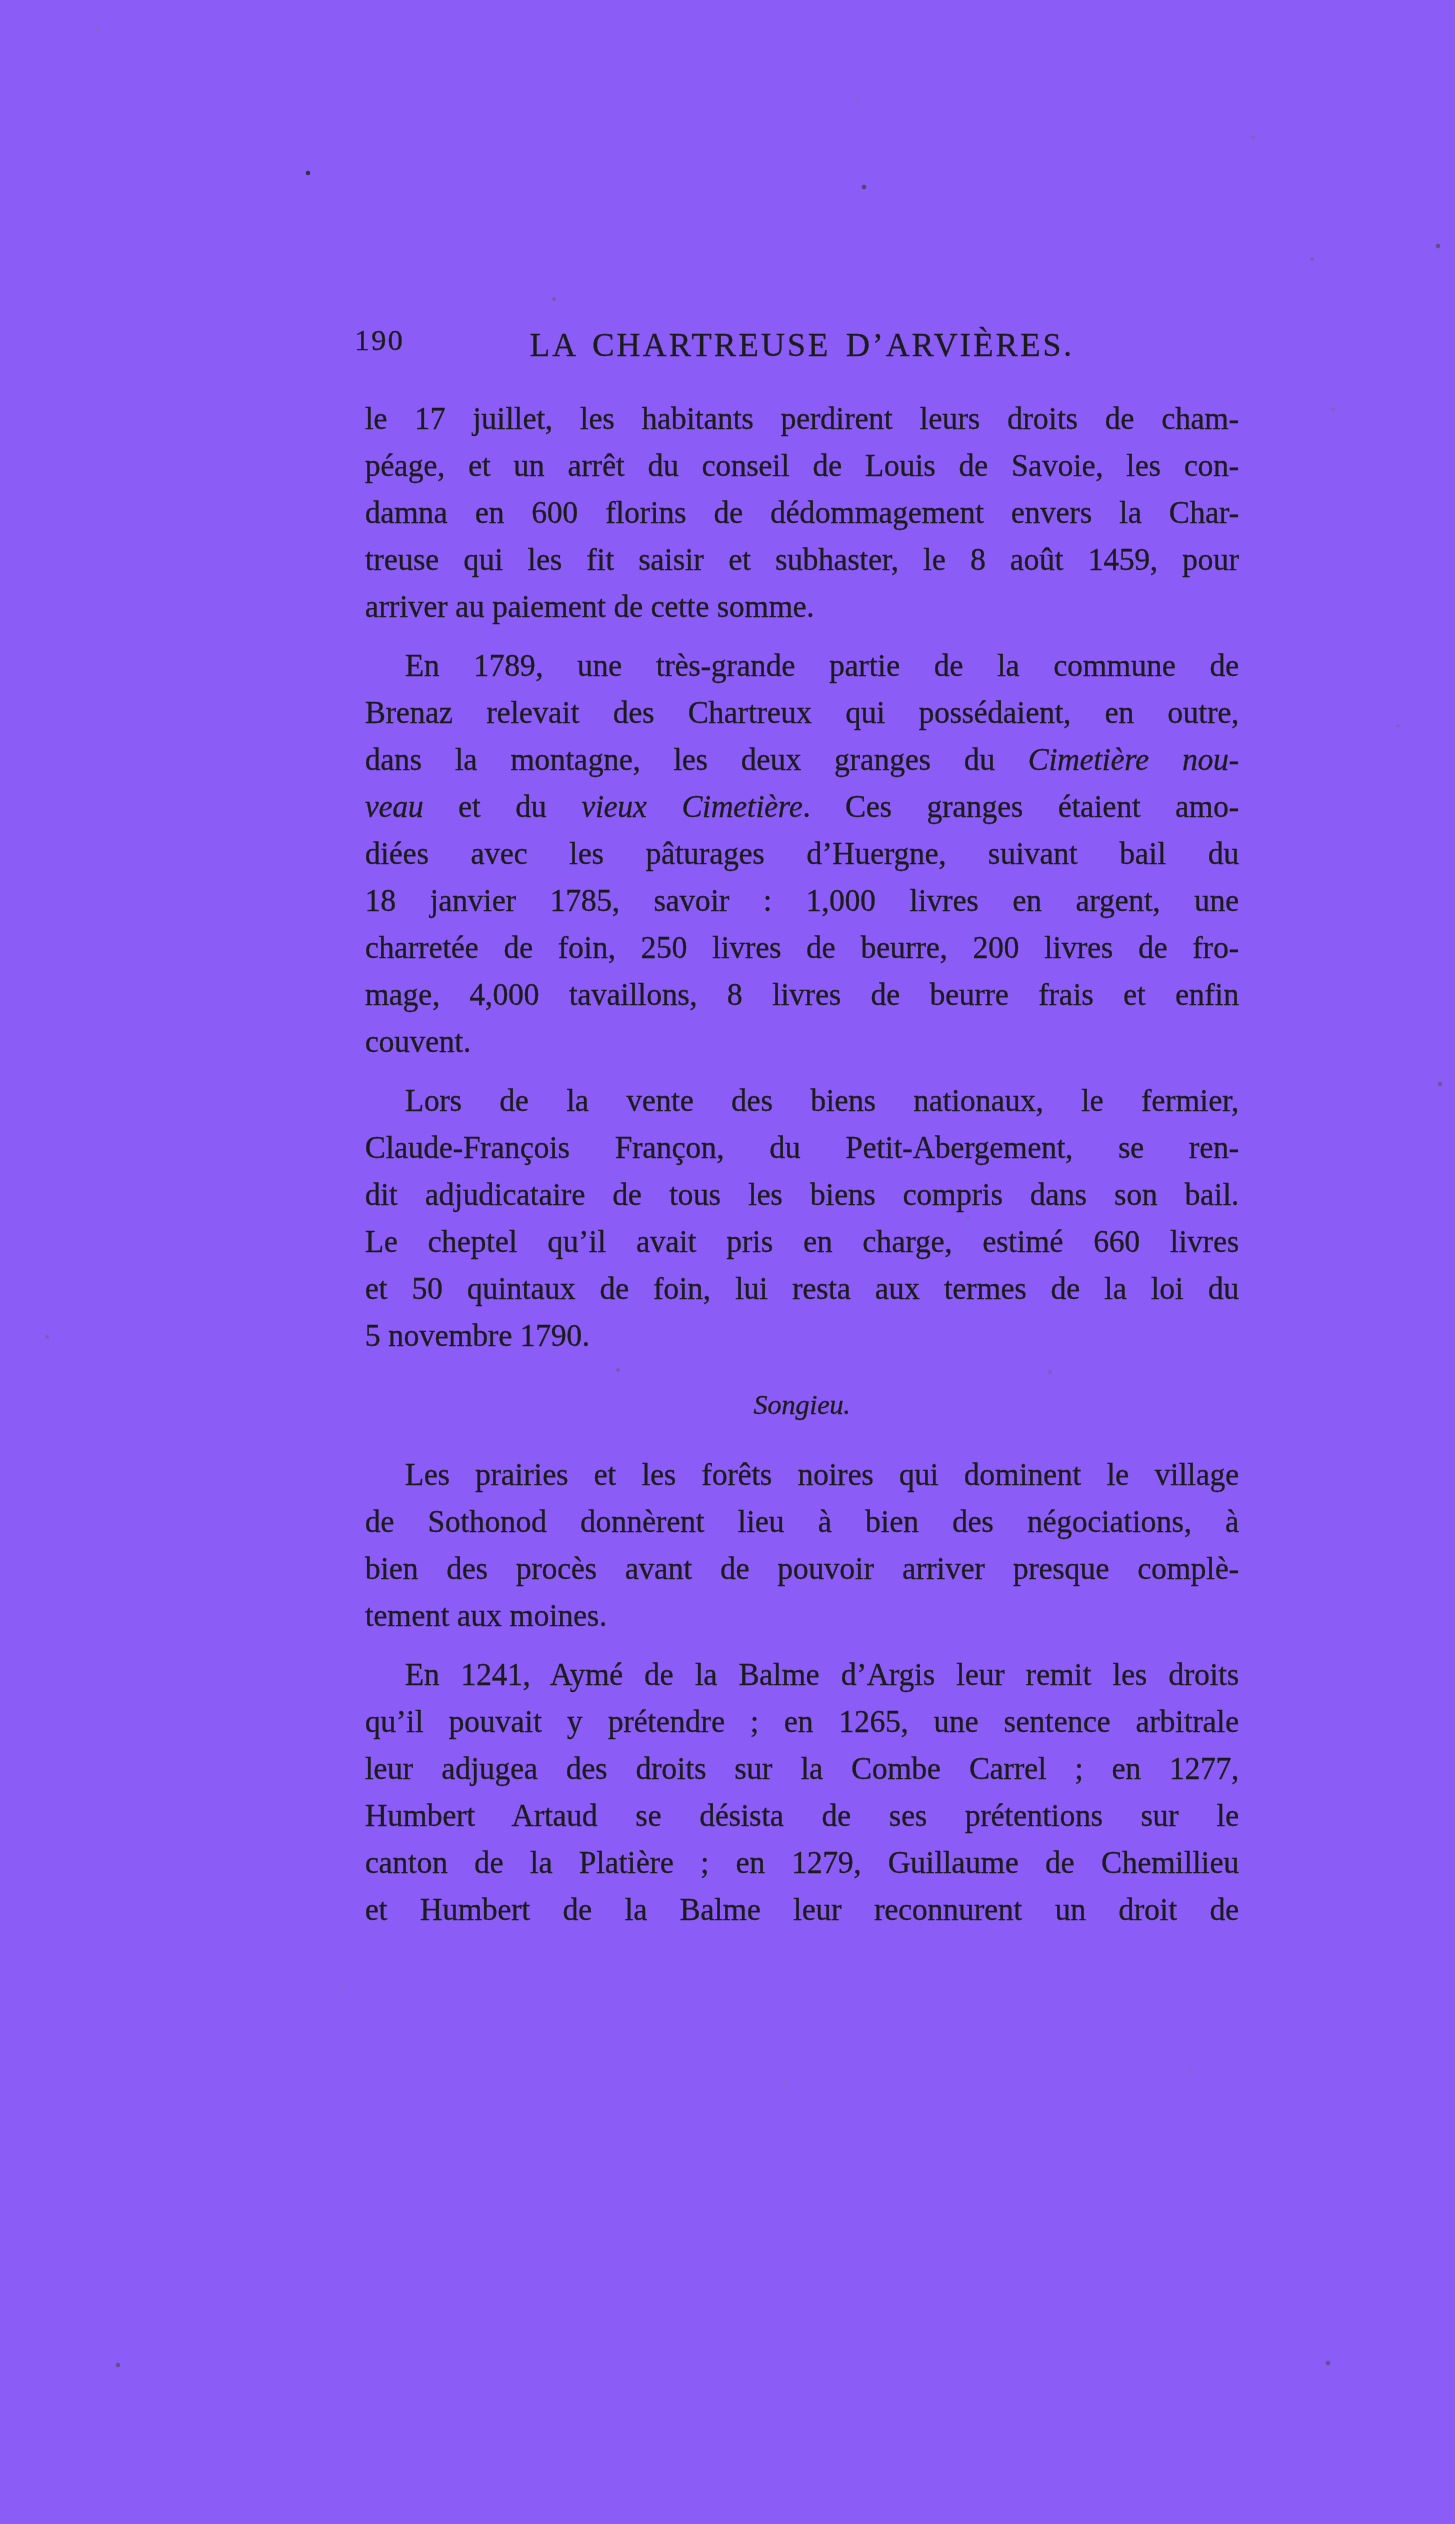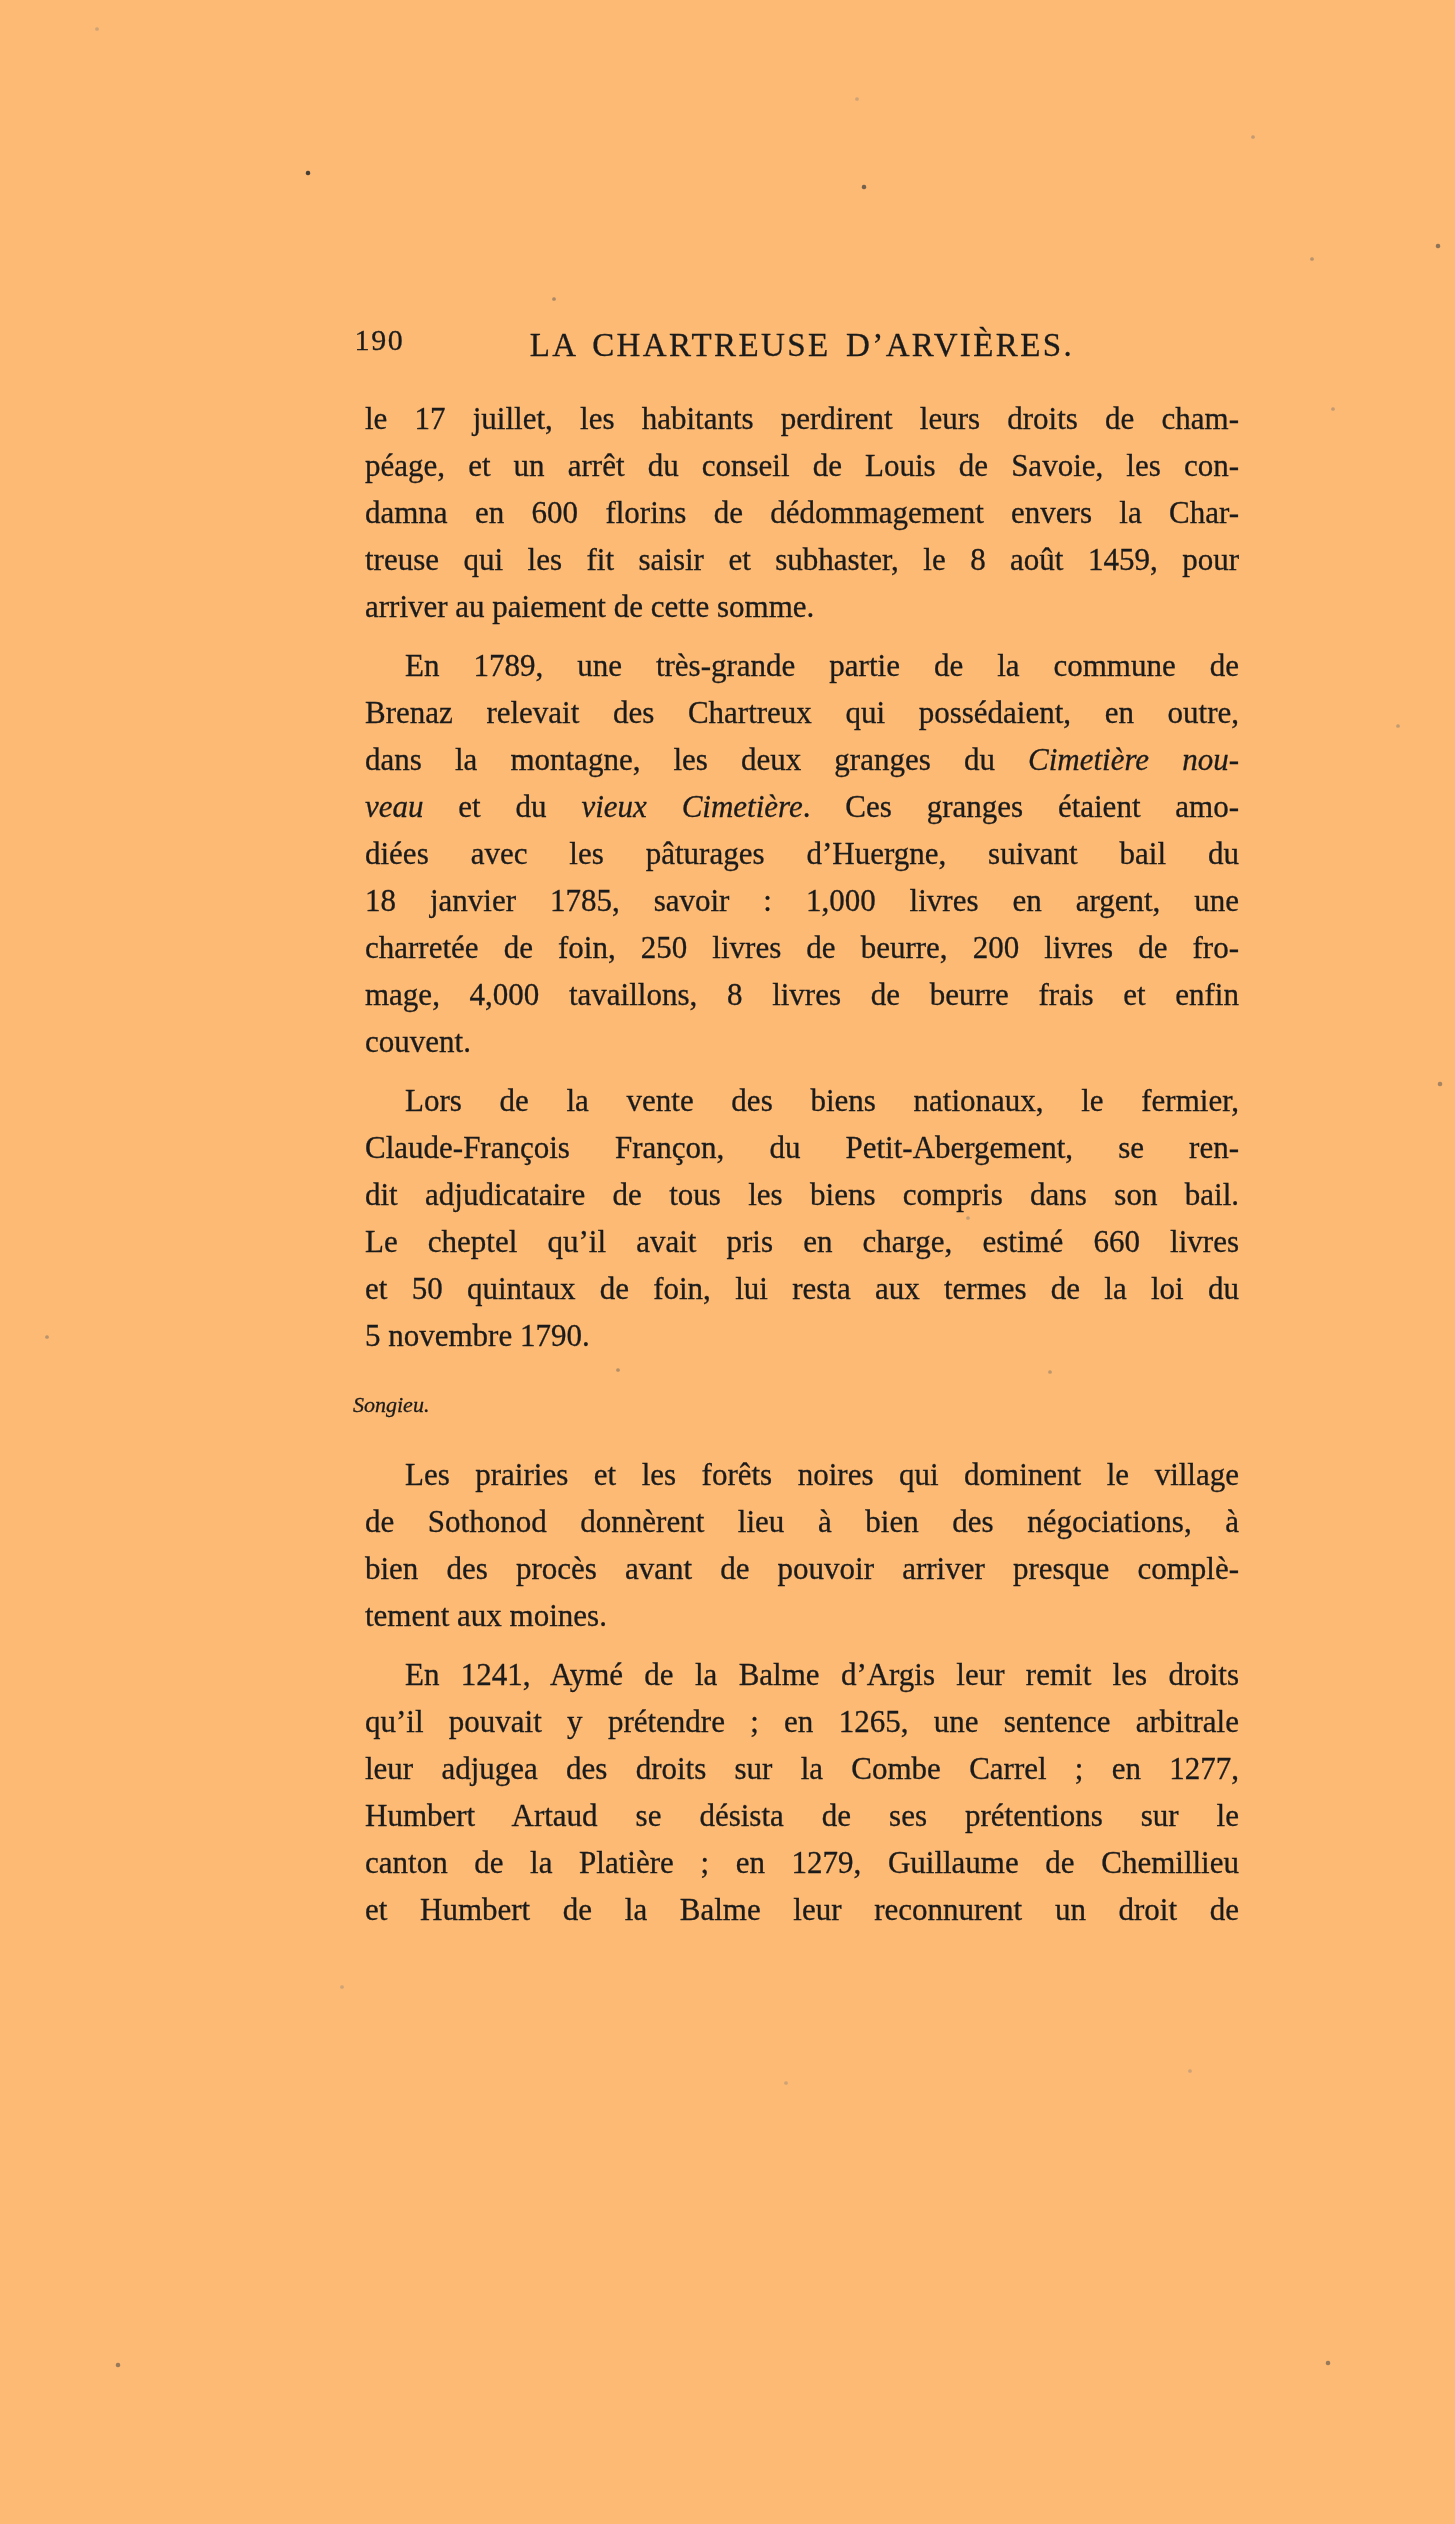--- a/index.html
+++ b/index.html
@@ -11,21 +11,21 @@
     width: 1455px;
     height: 2525px;
     position: relative;
     overflow: hidden;
     font-family: "Liberation Serif", serif;
     color: #1b1b1b;
   }
   .page {
     position: absolute;
     inset: 0;
-    background: #fdba74;
+    background: #8b5cf6;
   }
   .header {
     position: absolute;
     top: 322px;
     left: 353px;
     width: 898px;
     height: 42px;
   }
   .pagenum {
     position: absolute;
@@ -56,23 +56,23 @@
   .para { margin: 12px; }
   .line {
     text-align: justify;
     text-align-last: justify;
     white-space: nowrap;
     height: 47px;
   }
   .line.indent { text-indent: 40px; }
   .line.lastline { text-align-last: left; }
   .heading {
-    text-align: left;
+    text-align: center;
     font-style: italic;
-    font-size: 22px;
+    font-size: 28px;
     margin: 22.4px 0;
     height: 47px;
     line-height: 47px;
   }
   em { }
   .noise {
     position: absolute;
     top: 0; left: 0;
     width: 1.6px; height: 1.6px;
     background: transparent;

